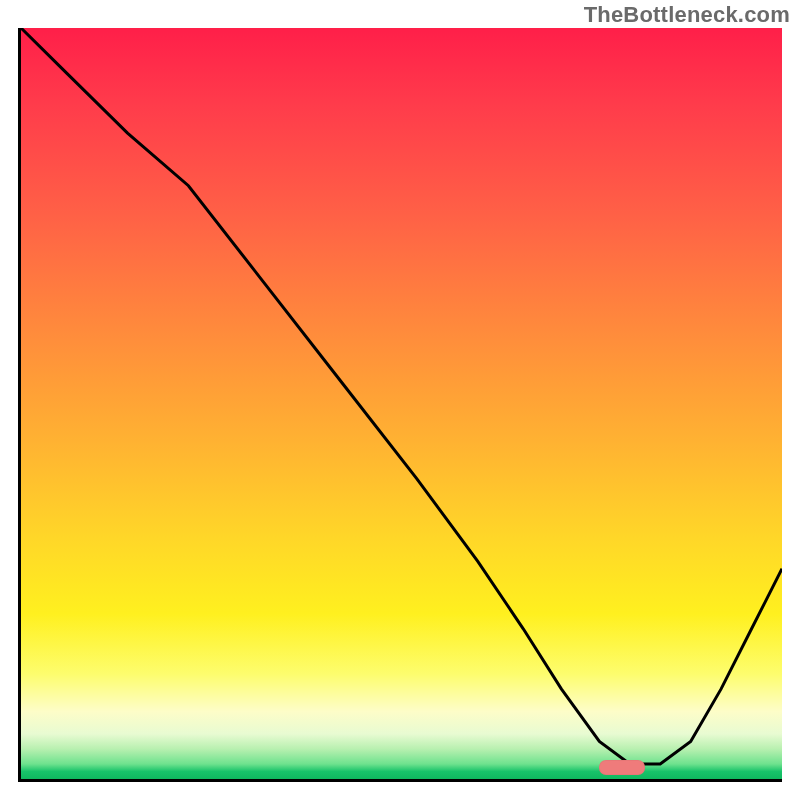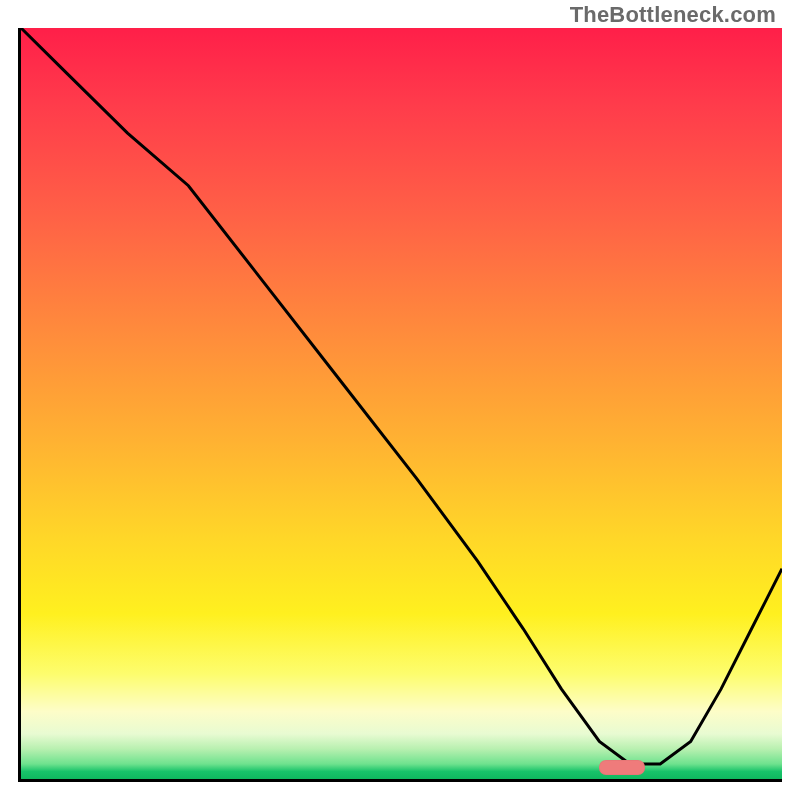--- a/index.html
+++ b/index.html
@@ -12,21 +12,21 @@
     font-family: Arial, Helvetica, sans-serif;
   }
   .stage {
     position: relative;
     width: 800px;
     height: 800px;
   }
   .watermark {
     position: absolute;
     top: 2px;
-    right: 24px;
+    right: 10px;
     font-size: 22px;
     font-weight: 600;
     color: #6a6a6a;
     letter-spacing: 0.2px;
   }
   .plot {
     position: absolute;
     left: 18px;
     top: 28px;
     width: 764px;   

